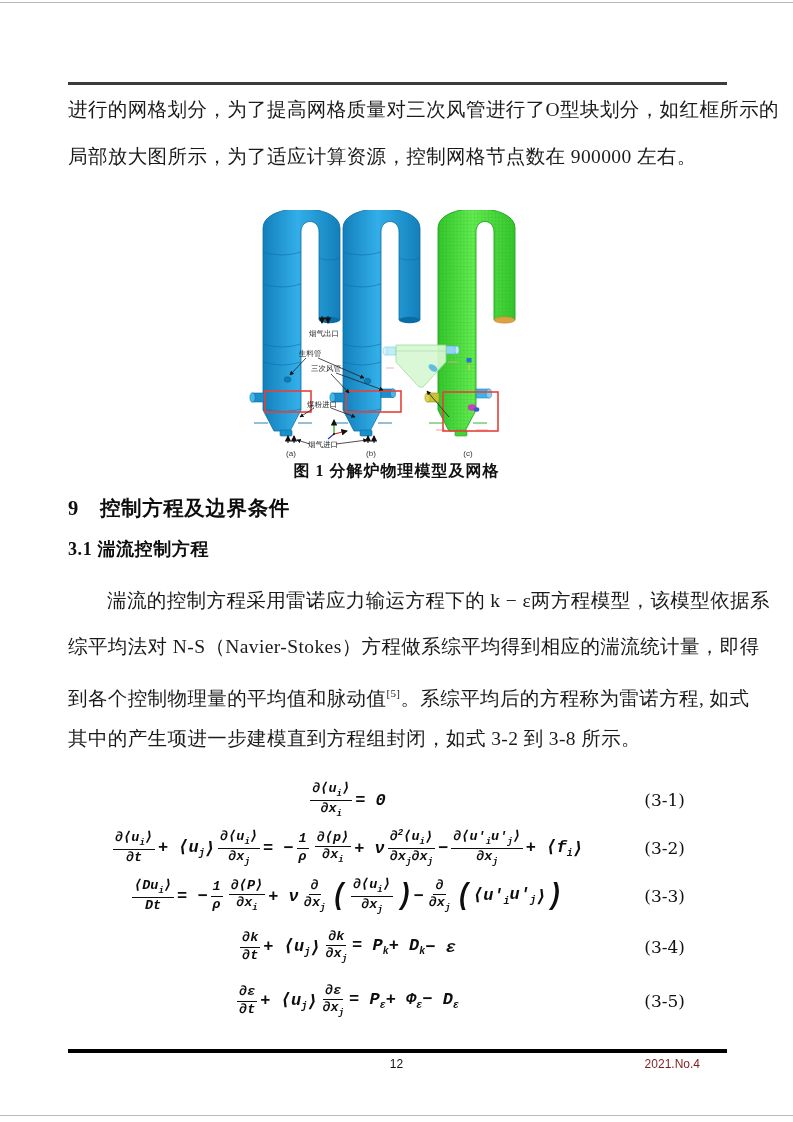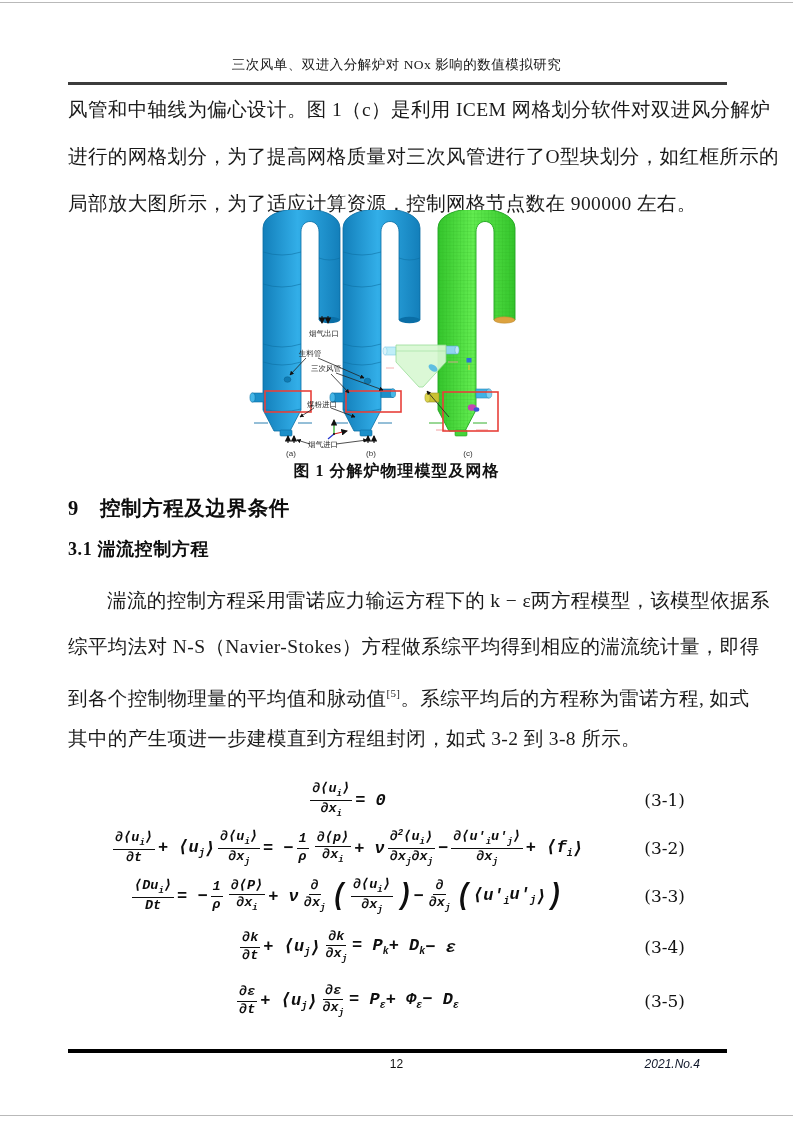--- a/index.html
+++ b/index.html
@@ -60,37 +60,35 @@
     font-family:"DejaVu Serif",serif;font-size:17px;color:#111;
   }
 
   .footer-rule{position:absolute;left:68px;right:66px;top:1049px;height:3.5px;background:#000;}
   .footer-page{
     position:absolute;top:1057px;left:0;right:0;text-align:center;
     font-family:"Liberation Sans","DejaVu Sans",sans-serif;font-size:12px;color:#111;
   }
   .footer-issue{
     position:absolute;top:1057px;right:93px;
-    font-family:"Liberation Sans","DejaVu Sans",sans-serif;font-size:12px;color:#0f172a;font-style:italic;
+    font-family:"Liberation Sans","DejaVu Sans",sans-serif;font-size:12px;color:#7f1d1d;
   }
 
   .fig-label{font-size:7.5px;fill:#222;font-family:"Liberation Serif","DejaVu Serif",serif;}
   .fig-sub{font-size:8px;fill:#333;font-family:"Liberation Sans","DejaVu Sans",sans-serif;}
 </style>
 </head>
 <body>
 
 <div class="page">
   <div class="edge-line edge-top"></div>
 
-  <div class="header-title">三次风单、双进入分解炉对 NOx 影响的数值模拟研究</div>
   <div class="header-rule"></div>
 
   <div class="para" id="para1">
-    <div class="line">风管和中轴线为偏心设计。图 1（c）是利用 ICEM 网格划分软件对双进风分解炉</div>
     <div class="line">进行的网格划分，为了提高网格质量对三次风管进行了O型块划分，如红框所示的</div>
     <div class="line">局部放大图所示，为了适应计算资源，控制网格节点数在 900000 左右。</div>
   </div>
 
   <div class="figure-wrap">
     <svg width="324" height="254" viewBox="0 0 324 254" xmlns="http://www.w3.org/2000/svg">
       <defs>
         <linearGradient id="blueGrad" x1="0" y1="0" x2="1" y2="0">
           <stop offset="0" stop-color="#137fba"></stop>
           <stop offset="0.45" stop-color="#32aee8"></stop>

